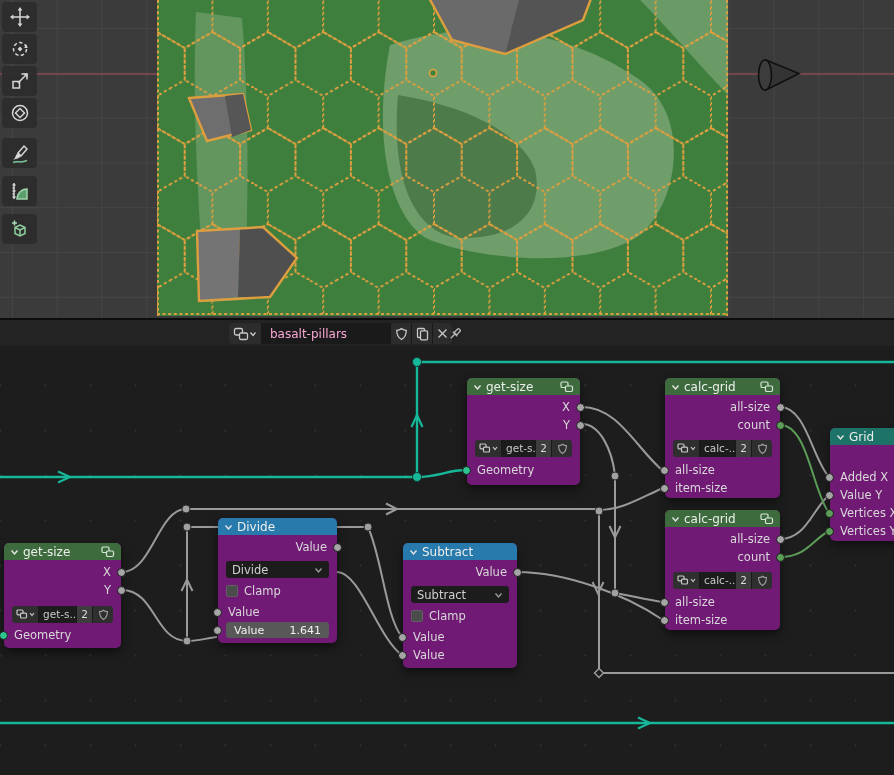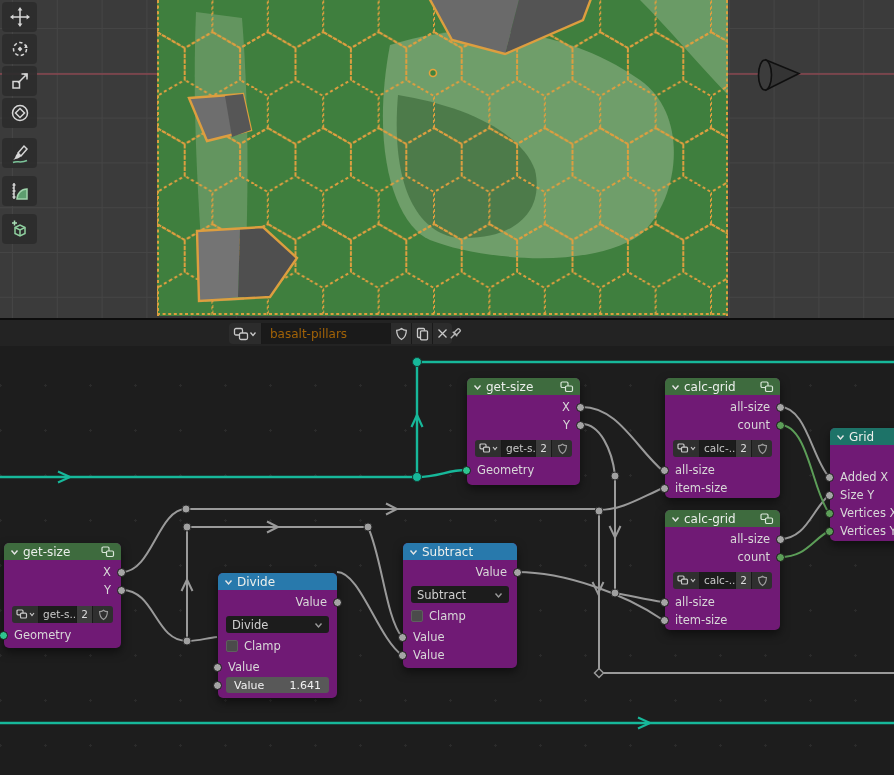--- a/index.html
+++ b/index.html
@@ -12,21 +12,21 @@
             display:flex;align-items:center;justify-content:center;}
   .tool-btn svg{stroke:#d6d6d6;stroke-width:1.5;fill:none;}
   .gap8{margin-top:8px;} .gap6{margin-top:6px;}
 
   
   #ed-header{position:absolute;left:0;top:318px;width:894px;height:28px;background:#232323;
              border-top:2px solid #0d0d0d;box-sizing:border-box;z-index:5;}
   .db-group{position:absolute;left:229px;top:3px;height:21px;display:flex;border-radius:4px;overflow:hidden;}
   .hseg{height:21px;display:flex;align-items:center;justify-content:center;background:#2c2c2c;border-right:1px solid #191919;}
   .hseg svg{stroke:#c9c9c9;fill:none;stroke-width:1.3;}
-  #tree-name-field{width:120px;background:#1a1a1a;color:#a16207;font-size:12px;justify-content:flex-start;padding-left:8px;}
+  #tree-name-field{width:120px;background:#1a1a1a;color:#f9a8d4;font-size:12px;justify-content:flex-start;padding-left:8px;}
   #pin-btn{position:absolute;left:446px;top:5px;width:18px;height:18px;}
   #pin-btn svg{stroke:#b5b5b5;fill:none;stroke-width:1.4;}
 
   
   #canvas{position:absolute;left:0;top:346px;width:894px;height:429px;background-color:#1d1d1d;
           background-image:radial-gradient(circle,#2b2b2b 1.2px,rgba(0,0,0,0) 1.4px);
           background-size:45px 45px;background-position:23px 17px;}
   #frame-added{position:absolute;left:157px;top:483px;width:408px;height:292px;background:#538336;border-radius:7px;z-index:1;}
   #frame-added .frame-label{text-align:center;margin-top:3px;color:#ccd4c3;font-size:15px;letter-spacing:.3px;}
   #wires{position:absolute;left:0;top:0;width:894px;height:775px;z-index:2;pointer-events:none;}
@@ -347,21 +347,21 @@
   </div>
 
   <div class="node" style="left:830px;top:428px;width:92px;height:113px;">
     <div class="nhead teal">
       <svg class="chev" width="9" height="8">
           <path d="M1.5,2.5 L4.5,6 L7.5,2.5" stroke="#e6e6e6" fill="none" stroke-width="1.4"></path>
         </svg>
       <span class="title">Grid</span>
     </div>
     <div class="lab in" style="top:42px;">Added X</div>
-    <div class="lab in" style="top:60px;">Size Y</div>
+    <div class="lab in" style="top:60px;">Value Y</div>
     <div class="lab in" style="top:78px;">Vertices X</div>
     <div class="lab in" style="top:96px;">Vertices Y</div>
     <span class="sock gray l" style="top:44.5px;"></span>
     <span class="sock gray l" style="top:62.5px;"></span>
     <span class="sock green l" style="top:80.5px;"></span>
     <span class="sock green l" style="top:98.5px;"></span>
   </div>
 
   <div class="node" style="left:665px;top:510px;width:115px;height:120px;">
     <div class="nhead green">
@@ -432,21 +432,21 @@
             <path d="M5.5,1.2 C6.8,2.3 8.2,2.7 9.4,2.7 C9.4,6.3 8,9 5.5,10.5 C3,9 1.6,6.3 1.6,2.7 C2.8,2.7 4.2,2.3 5.5,1.2 Z"></path>
           </svg>
         </span>
     </div>
     <div class="lab in" style="top:85px;">Geometry</div>
     <span class="sock gray r" style="top:24.5px;"></span>
     <span class="sock gray r" style="top:42.5px;"></span>
     <span class="sock teal l" style="top:87.5px;"></span>
   </div>
 
-  <div class="node" style="left:218px;top:573px;width:119px;height:125px;">
+  <div class="node" style="left:218px;top:518px;width:119px;height:125px;">
     <div class="nhead blue">
       <svg class="chev" width="9" height="8">
           <path d="M1.5,2.5 L4.5,6 L7.5,2.5" stroke="#e6e6e6" fill="none" stroke-width="1.4"></path>
         </svg>
       <span class="title">Divide</span>
     </div>
     <div class="lab out" style="top:22px;">Value</div>
     <div class="dropdown" style="top:43px;">
       <span>Divide</span>
       <svg width="9" height="8">

